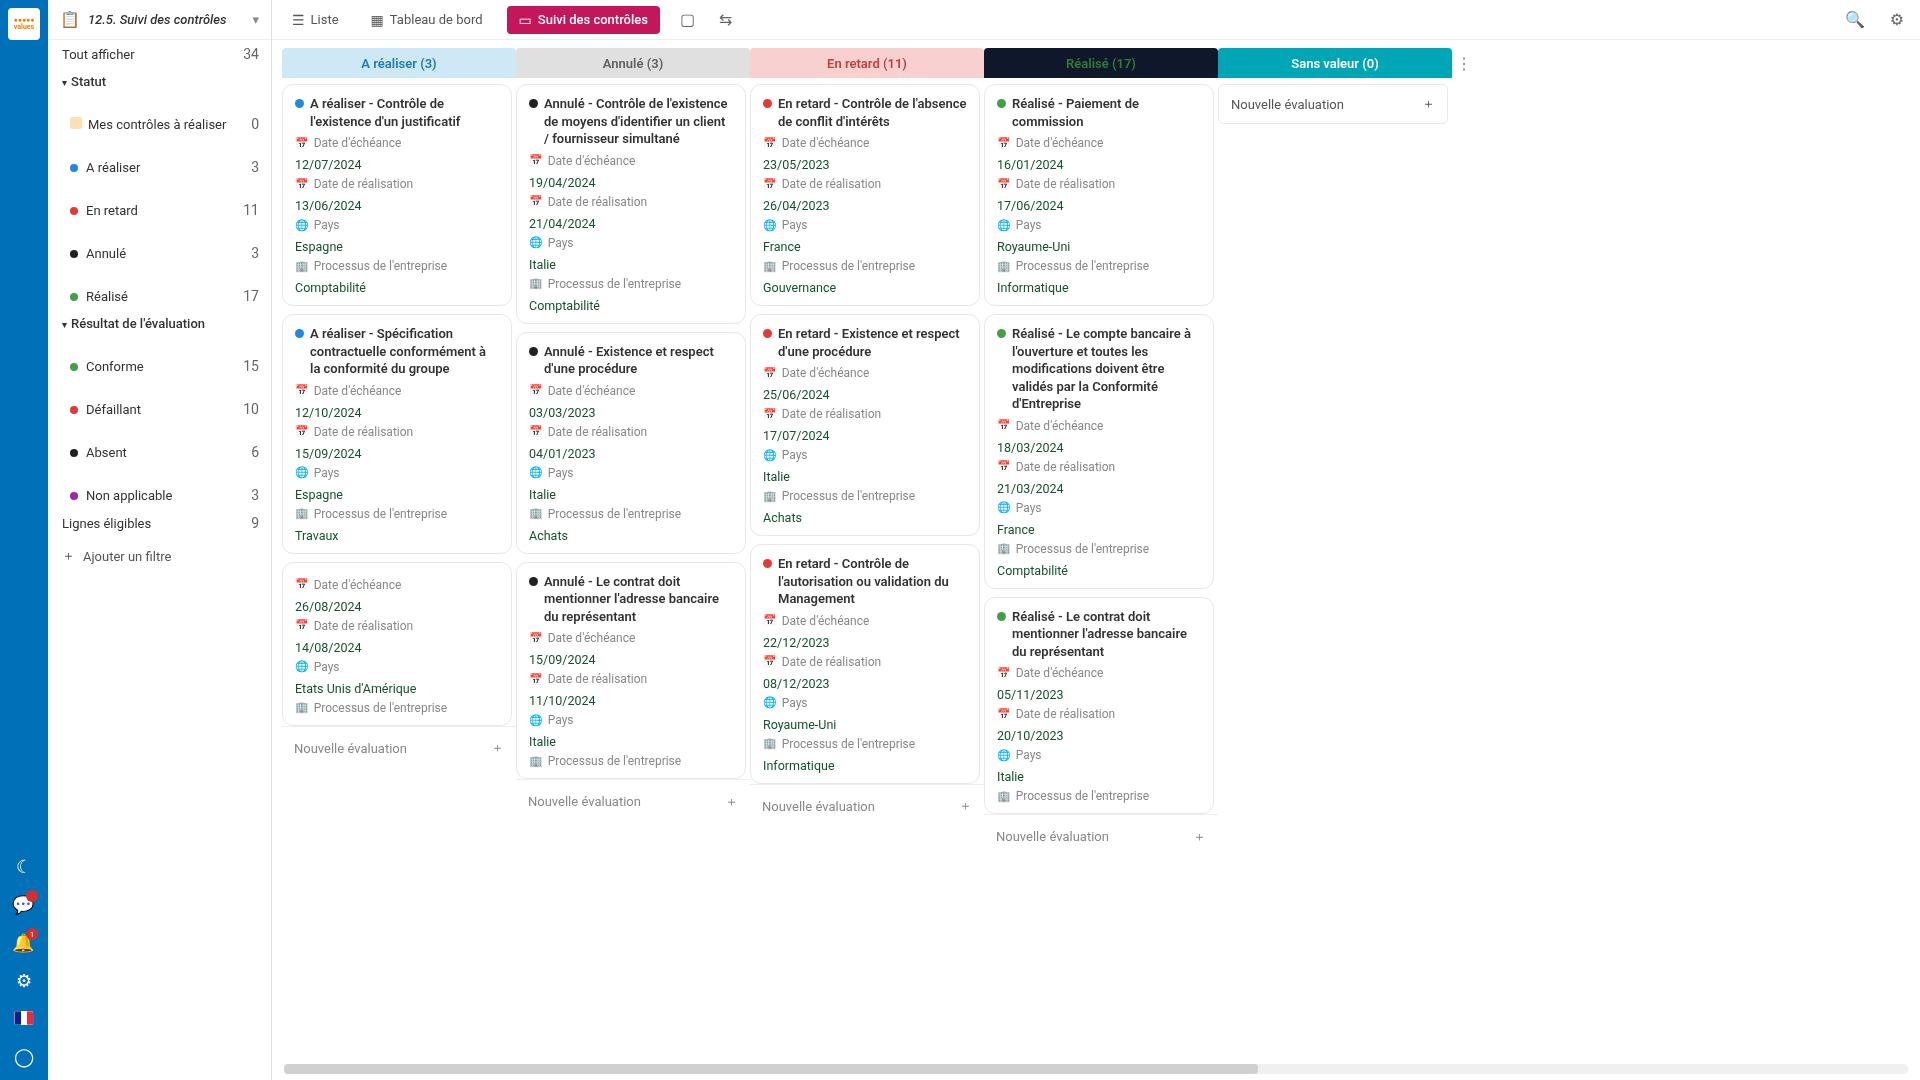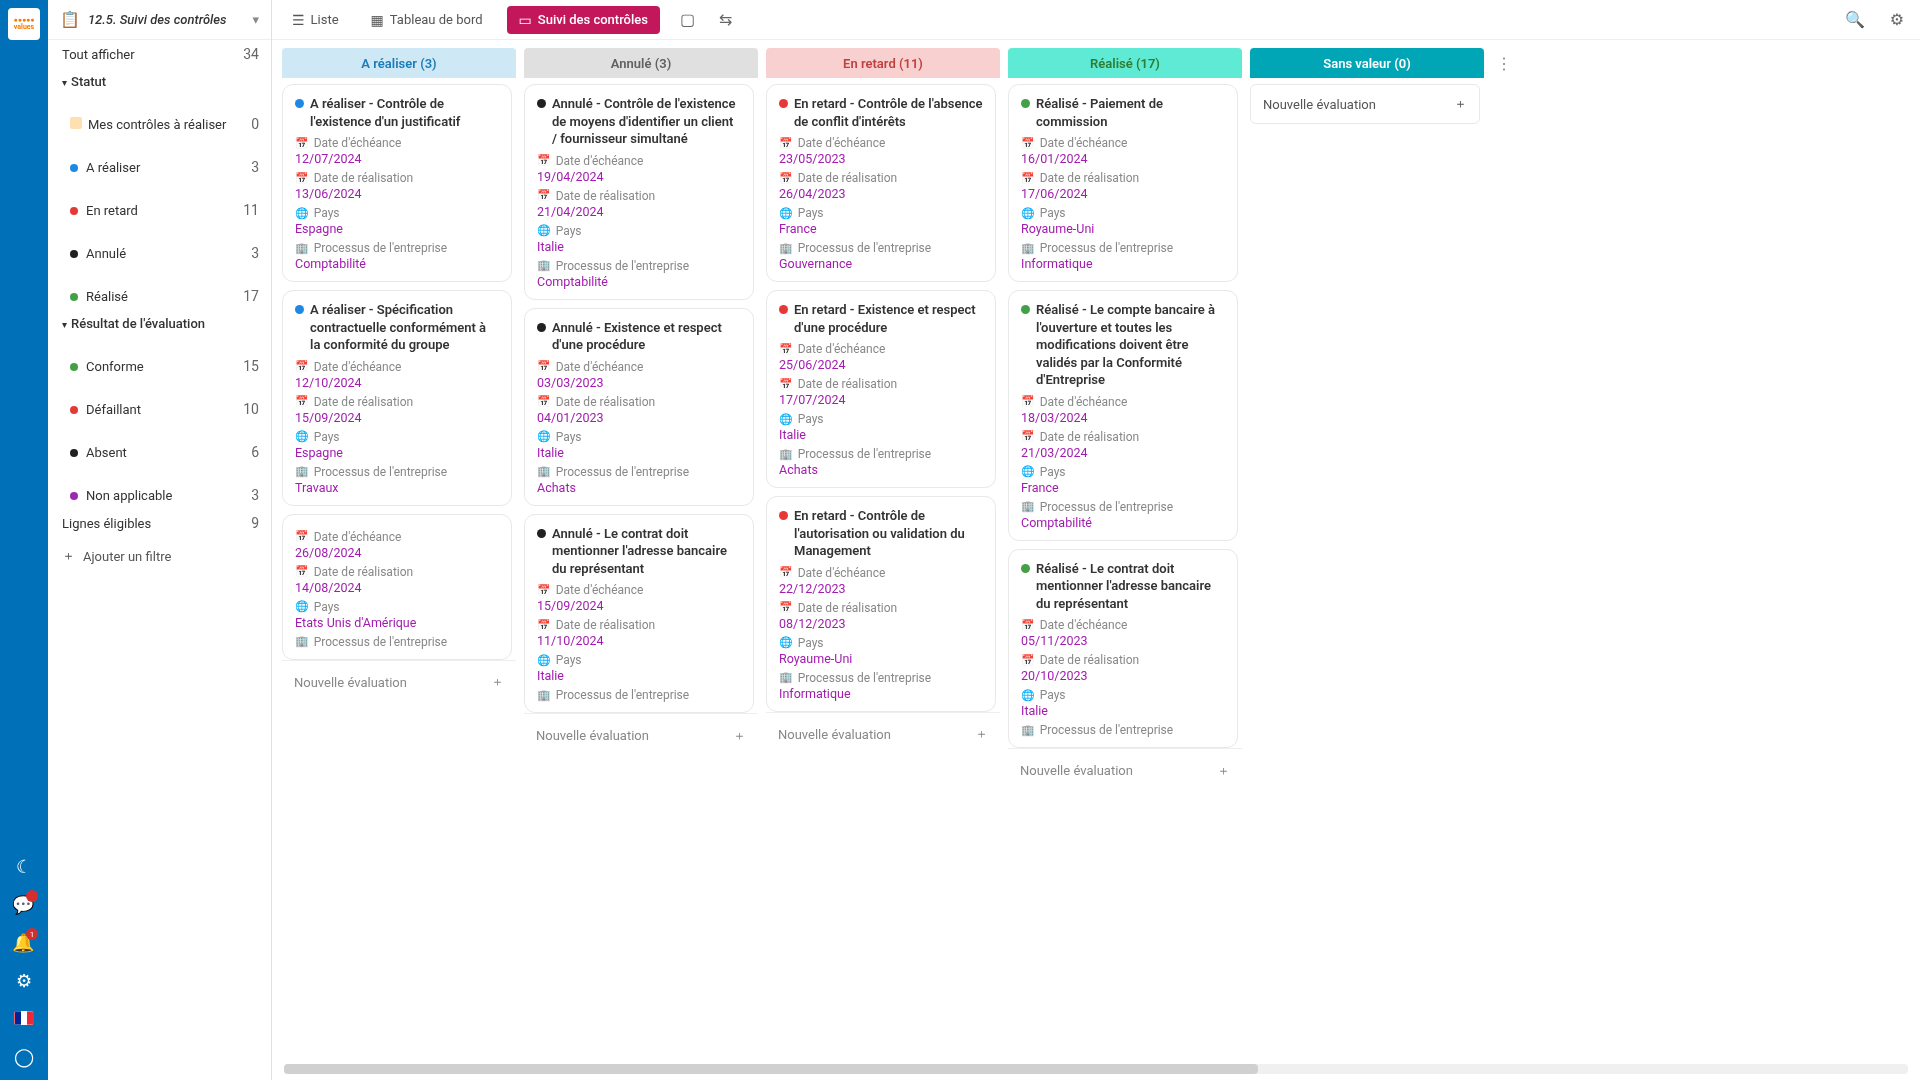--- a/index.html
+++ b/index.html
@@ -27,37 +27,37 @@
 .add-filter { display:flex; align-items:center; gap:8px; padding:10px 14px; color:#555; cursor:pointer; font-size:13px; }
 
 .main { flex:1; display:flex; flex-direction:column; overflow:hidden; }
 .toolbar { height:40px; display:flex; align-items:center; padding:0 12px; gap:16px; border-bottom:1px solid #eee; font-size:13px; }
 .tool-item { display:flex; align-items:center; gap:6px; color:#555; cursor:pointer; padding:4px 8px; }
 .tool-item .ic { font-size:14px; }
 .tool-pill { background:#c2185b; color:#fff; padding:6px 12px; border-radius:4px; font-weight:500; }
 .tool-spacer { flex:1; }
 .tool-icon-only { color:#666; cursor:pointer; font-size:16px; padding:4px; }
 
-.board { flex:1; display:flex; gap:8px; padding:8px 10px 0 10px; overflow:hidden; }
+.board { flex:1; display:flex; padding:8px 10px 0 10px; overflow:hidden; }
 .column { width:234px; display:flex; flex-direction:column; min-width:0; }
 .col-header { height:30px; display:flex; align-items:center; justify-content:center; font-size:13px; font-weight:600; border-radius:4px 4px 0 0; margin-bottom:6px; }
 .col-a { background:#cfe8f5; color:#1a7cb8; }
 .col-b { background:#e0e0e0; color:#616161; }
 .col-c { background:#f8d0d0; color:#c14141; }
-.col-d { background:#5eead4; color:#2e7d32; }
+.col-d { background:#0f172a; color:#2e7d32; }
 .col-e { background:#00a6b6; color:#fff; }
 .col-body { flex:1; overflow-y:auto; display:flex; flex-direction:column; gap:8px; padding-right:4px; }
 .col-body::-webkit-scrollbar { width:6px; }
 .col-body::-webkit-scrollbar-thumb { background:#ccc; border-radius:3px; }
 .card { background:#fff; border:1px solid #e8e8e8; border-radius:11px; padding:10px 12px; font-size:12.5px; color:#333; }
 .card-title { font-weight:600; font-size:13px; margin-bottom:6px; display:flex; align-items:flex-start; gap:6px; line-height:1.35; }
 .card-title .dot { width:9px; height:9px; border-radius:50%; flex-shrink:0; margin-top:4px; }
 .field-label { display:flex; align-items:center; gap:5px; color:#888; font-size:12px; margin-top:5px; }
 .field-label .fic { font-size:11px; }
-.field-val { color:#a21caf; font-size:12.5px; margin-top:1px; }
+.field-val { color:#14532d; font-size:12.5px; margin-top:7px; }
 .col-footer { height:44px; display:flex; align-items:center; justify-content:space-between; padding:0 12px; color:#888; font-size:13px; background:#fff; border-top:1px solid #eee; cursor:pointer; }
 .new-eval-row { background:#fff; border:1px solid #e8e8e8; border-radius:6px; padding:10px 12px; display:flex; align-items:center; justify-content:space-between; font-size:13px; color:#555; cursor:pointer; margin-bottom:8px; }
 .column-wrap { display:flex; flex-direction:column; flex:0 0 234px; }
 .more-col { width:24px; display:flex; align-items:flex-start; justify-content:center; color:#888; cursor:pointer; padding-top:6px; }
 .scroll-track { height:10px; background:#f0f0f0; margin:4px 12px 6px 12px; border-radius:4px; position:relative; }
 .scroll-thumb { position:absolute; left:0; top:0; height:100%; width:60%; background:#d0d0d0; border-radius:4px; }
 </style>
 </head>
 <body>
 

